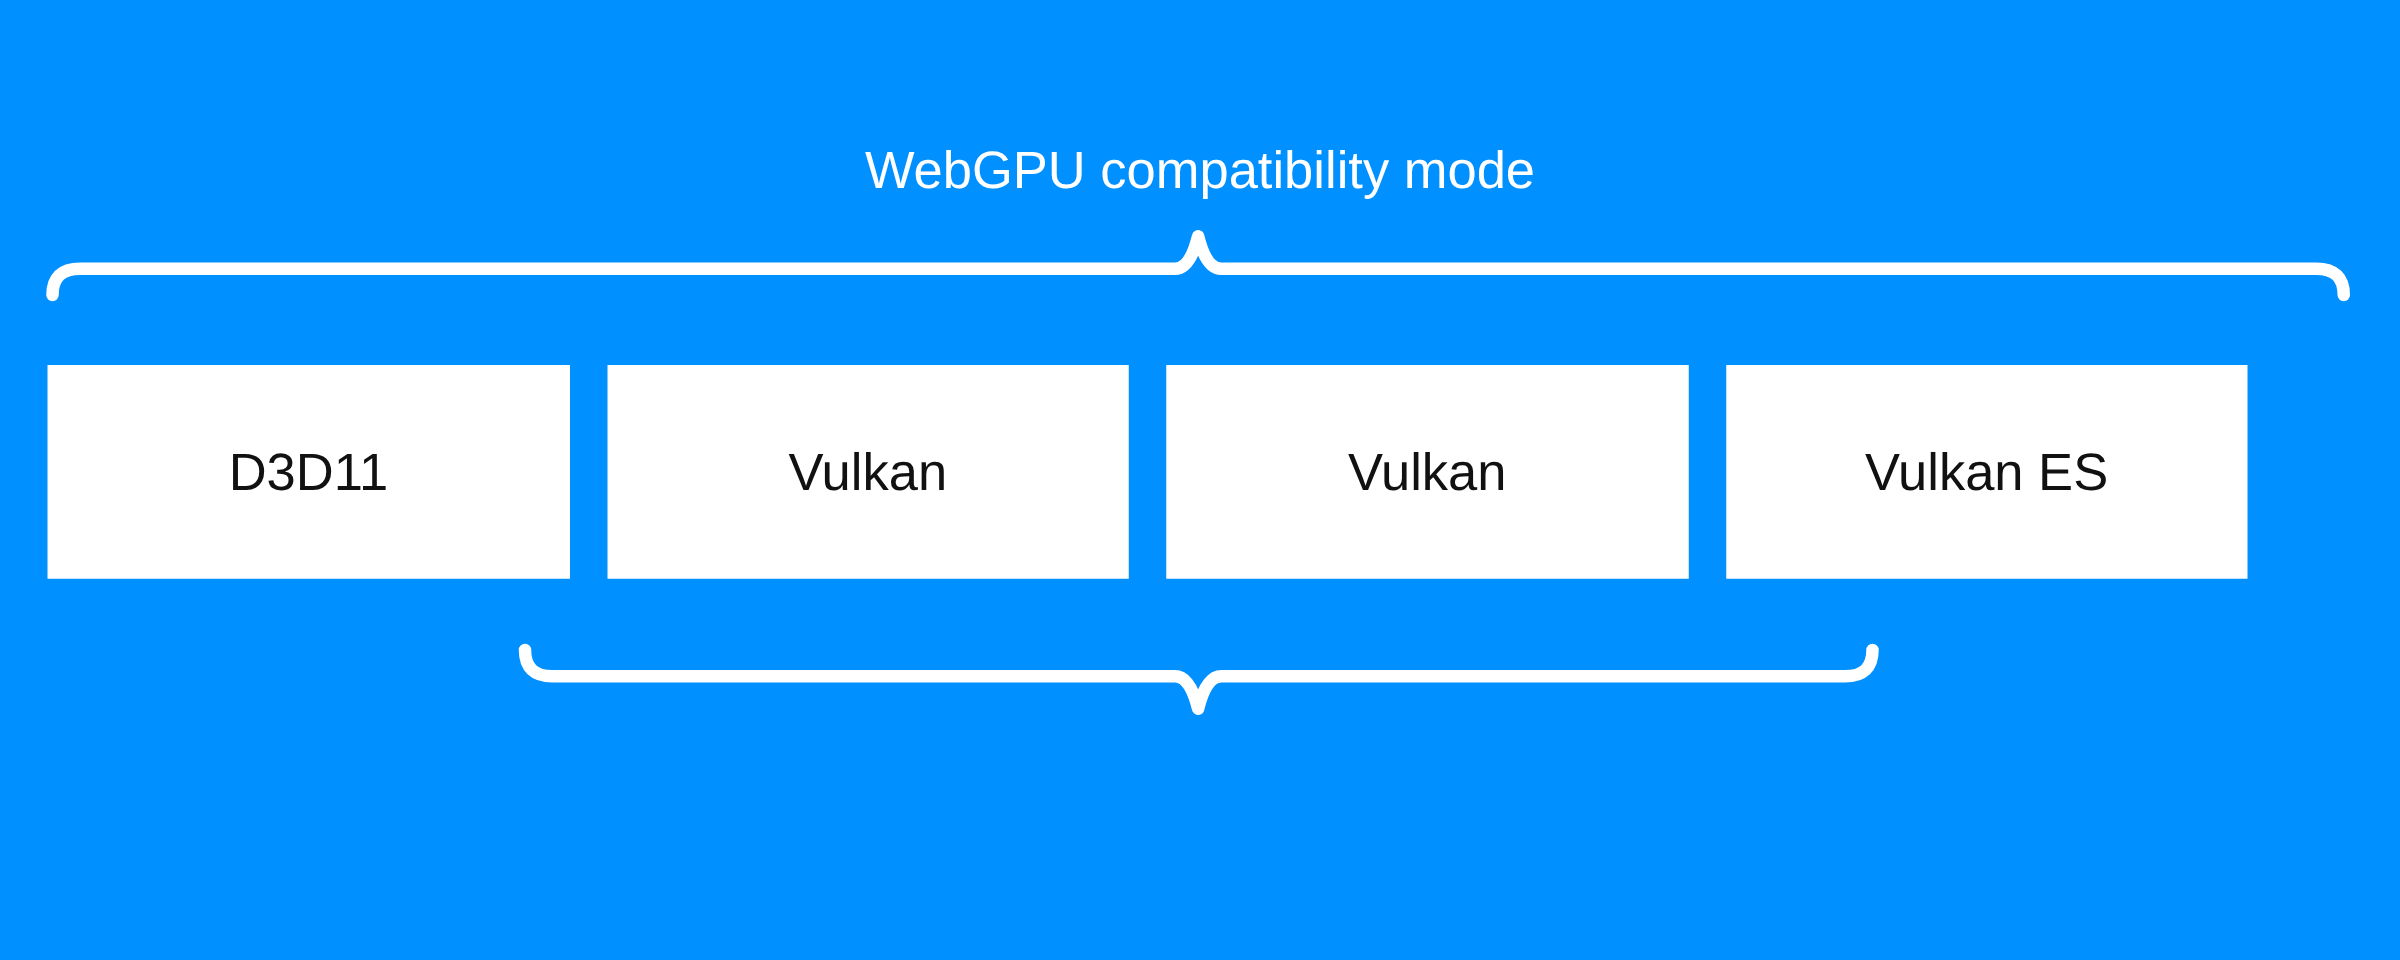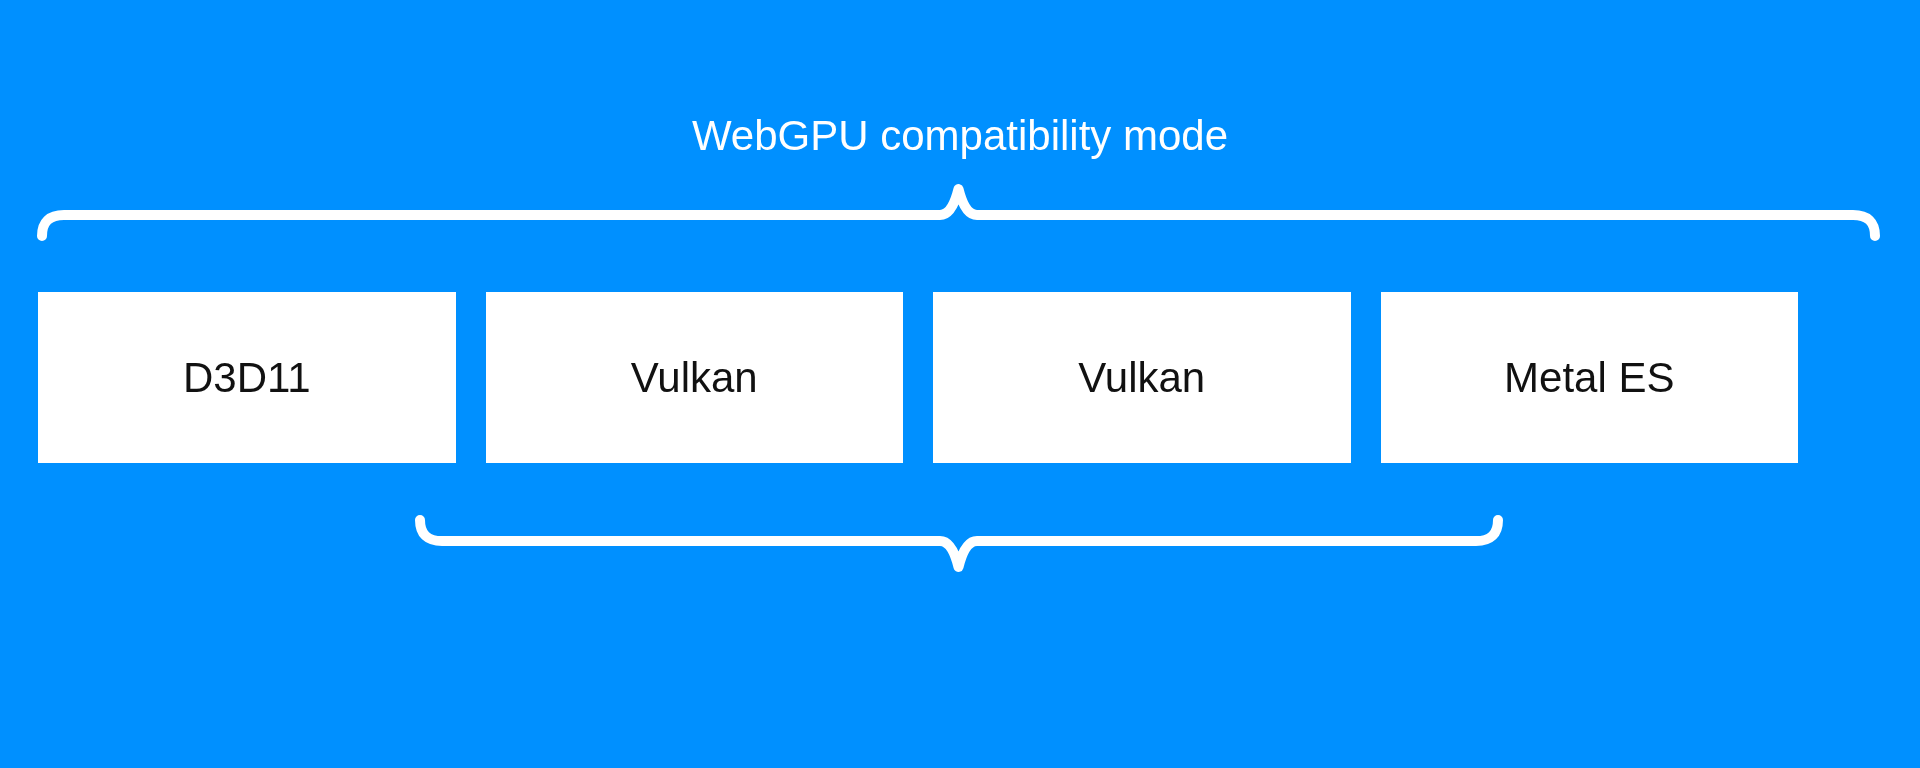--- a/index.html
+++ b/index.html
@@ -99,18 +99,18 @@
     <div class="api-box">
       <span>D3D11</span>
     </div>
     <div class="api-box">
       <span>Vulkan</span>
     </div>
     <div class="api-box">
       <span>Vulkan</span>
     </div>
     <div class="api-box">
-      <span>Metal ES</span>
+      <span>Vulkan ES</span>
     </div>
   </div>
 
 
 </div>
 
 </body></html>

